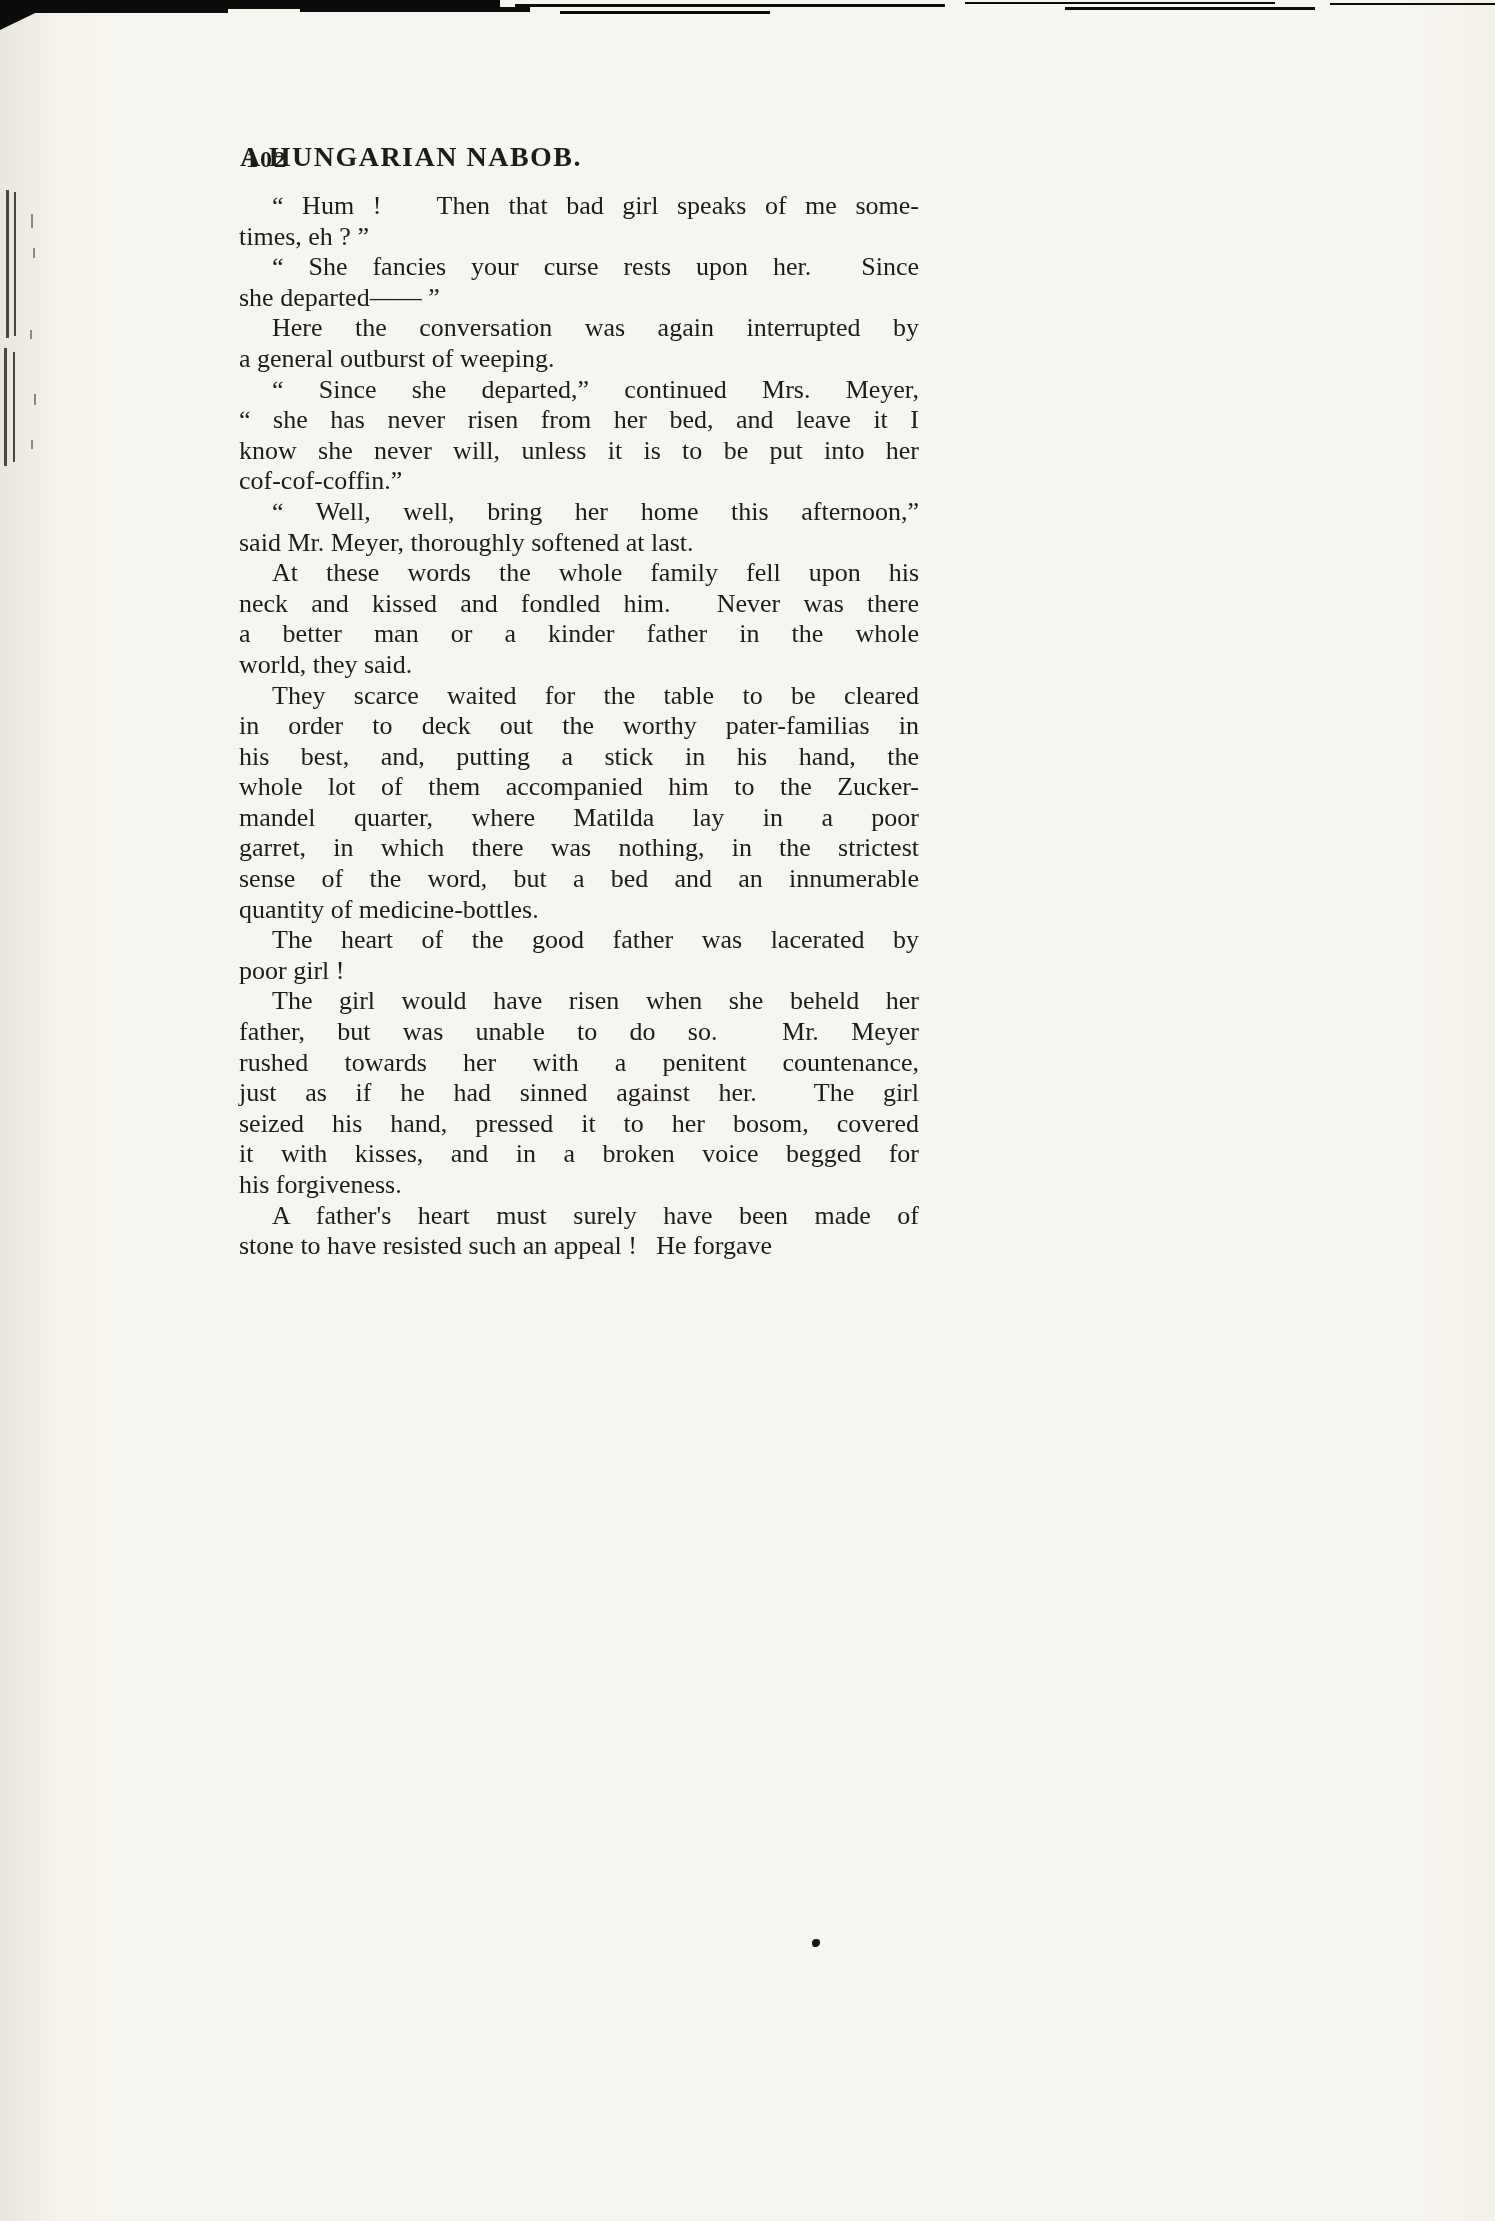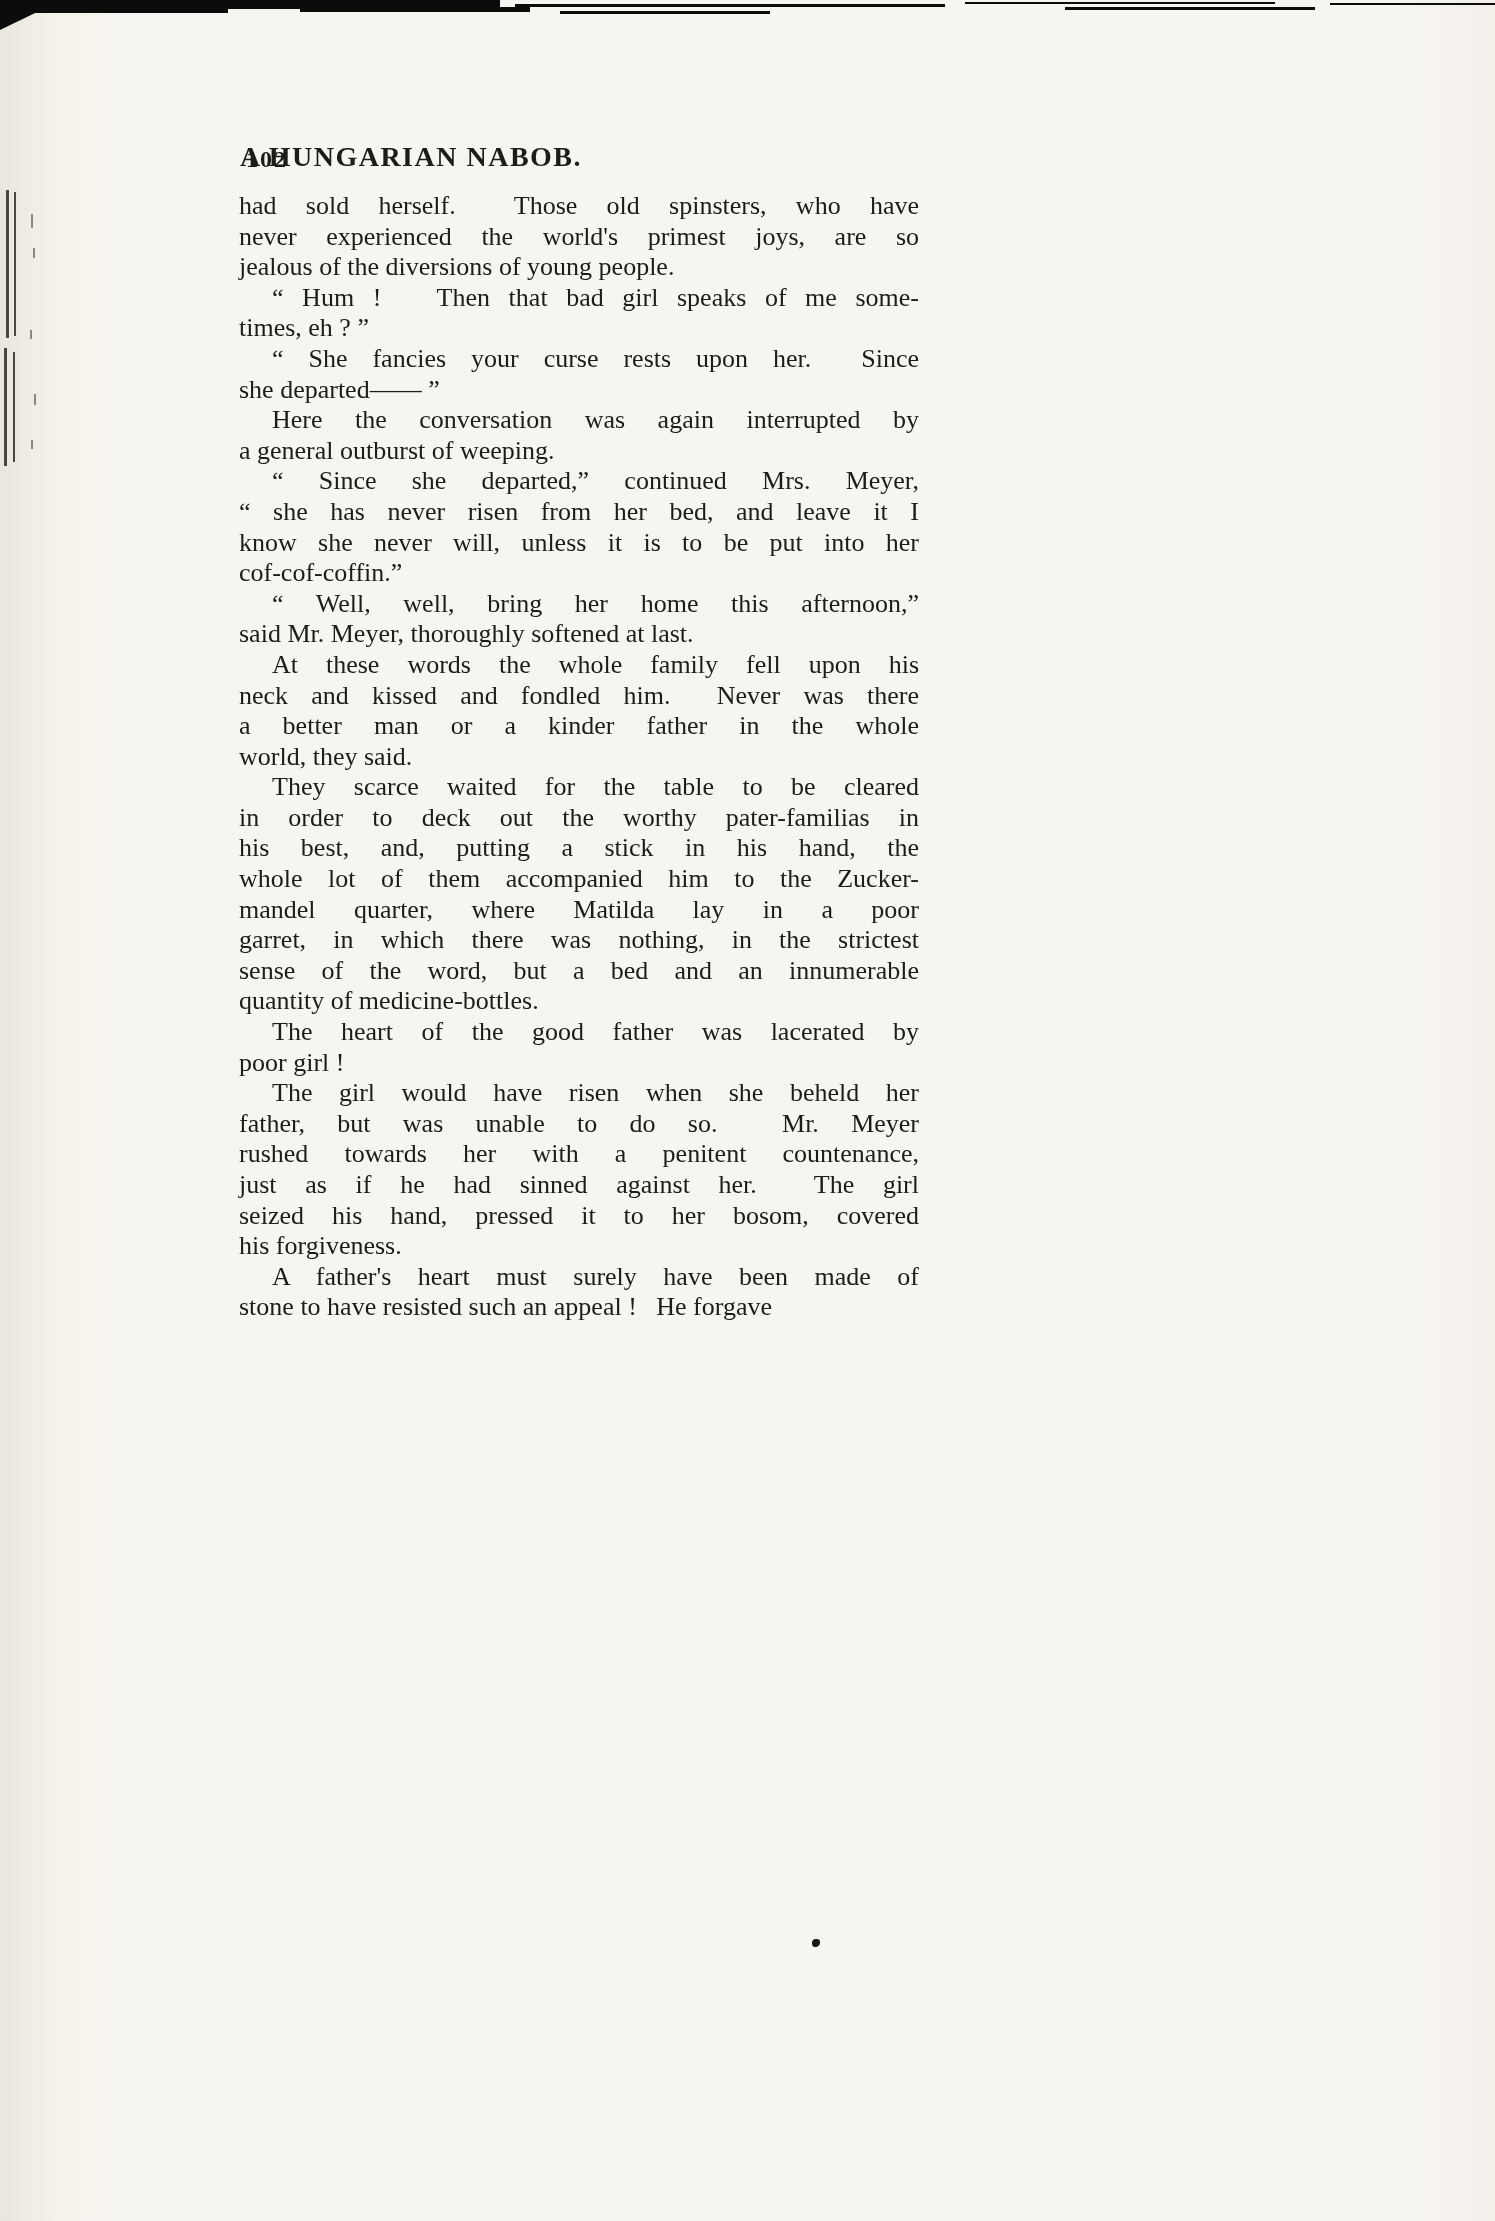--- a/index.html
+++ b/index.html
@@ -71,25 +71,20 @@
   <div class="lm light" style="left:30px;top:330px;width:2px;height:9px;"></div>
   <div class="lm light" style="left:34px;top:394px;width:2px;height:11px;"></div>
   <div class="lm light" style="left:31px;top:440px;width:2px;height:9px;"></div>
 
   <div class="header-row">
     <span class="page-number">102</span>
     <div class="page-title">A HUNGARIAN NABOB.</div>
   </div>
 
   <div class="body-text">
-      <div class="para">
-        <div class="line">had sold herself.  Those old spinsters, who have</div>
-        <div class="line">never experienced the world's primest joys, are so</div>
-        <div class="line last">jealous of the diversions of young people.</div>
-      </div>
       <div class="para indent">
         <div class="line">“ Hum !   Then that bad girl speaks of me some-</div>
         <div class="line last">times, eh ? ”</div>
       </div>
       <div class="para indent">
         <div class="line">“ She fancies your curse rests upon her.  Since</div>
         <div class="line last">she departed—— ”</div>
       </div>
       <div class="para indent">
         <div class="line">Here the conversation was again interrupted by</div>
@@ -124,20 +119,21 @@
       <div class="para indent">
         <div class="line">The heart of the good father was lacerated by</div>
         <div class="line last">poor girl !</div>
       </div>
       <div class="para indent">
         <div class="line">The girl would have risen when she beheld her</div>
         <div class="line">father, but was unable to do so.  Mr. Meyer</div>
         <div class="line">rushed towards her with a penitent countenance,</div>
         <div class="line">just as if he had sinned against her.  The girl</div>
         <div class="line">seized his hand, pressed it to her bosom, covered</div>
+        <div class="line">it with kisses, and in a broken voice begged for</div>
         <div class="line last">his forgiveness.</div>
       </div>
       <div class="para indent">
         <div class="line">A father's heart must surely have been made of</div>
         <div class="line last">stone to have resisted such an appeal !   He forgave</div>
       </div>
     </div>
 
   <div class="dot"></div>
 </div>

